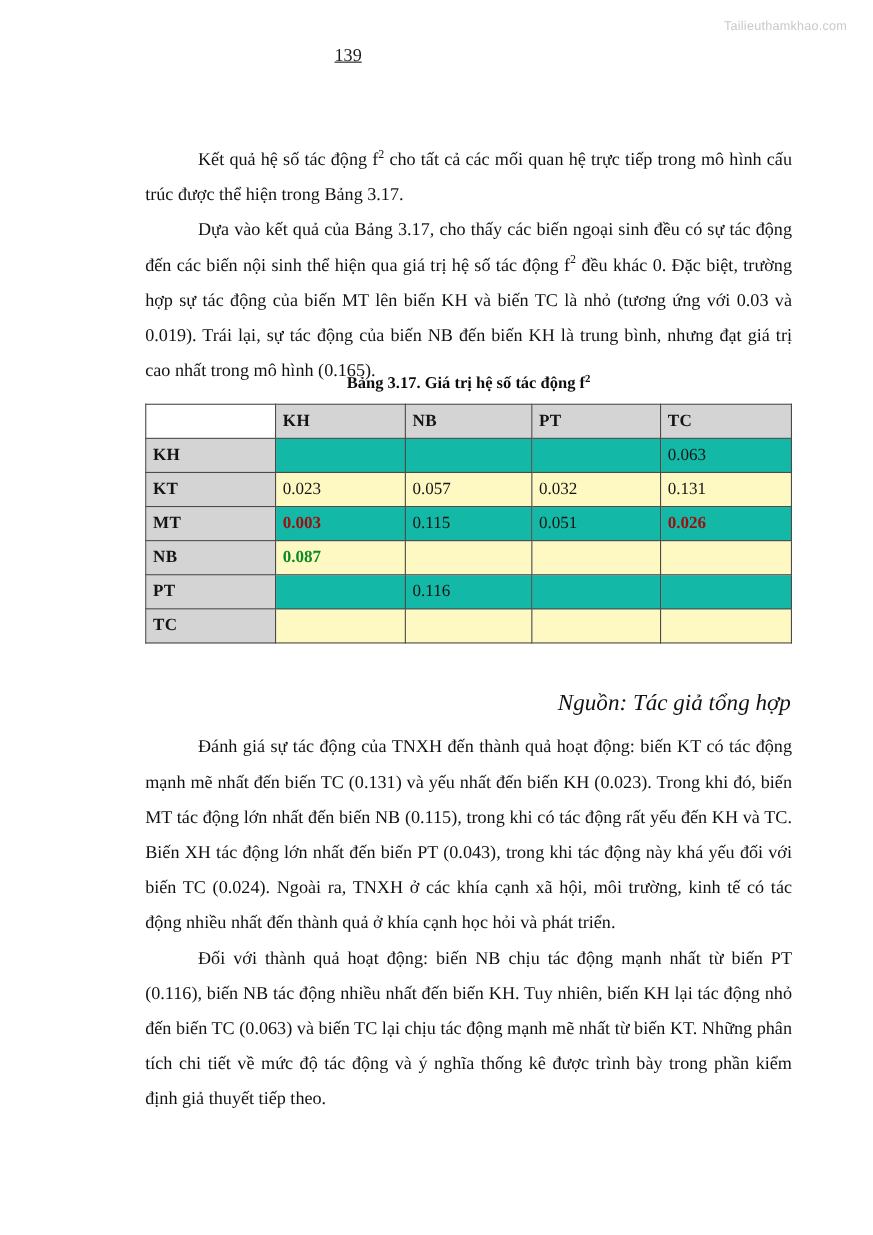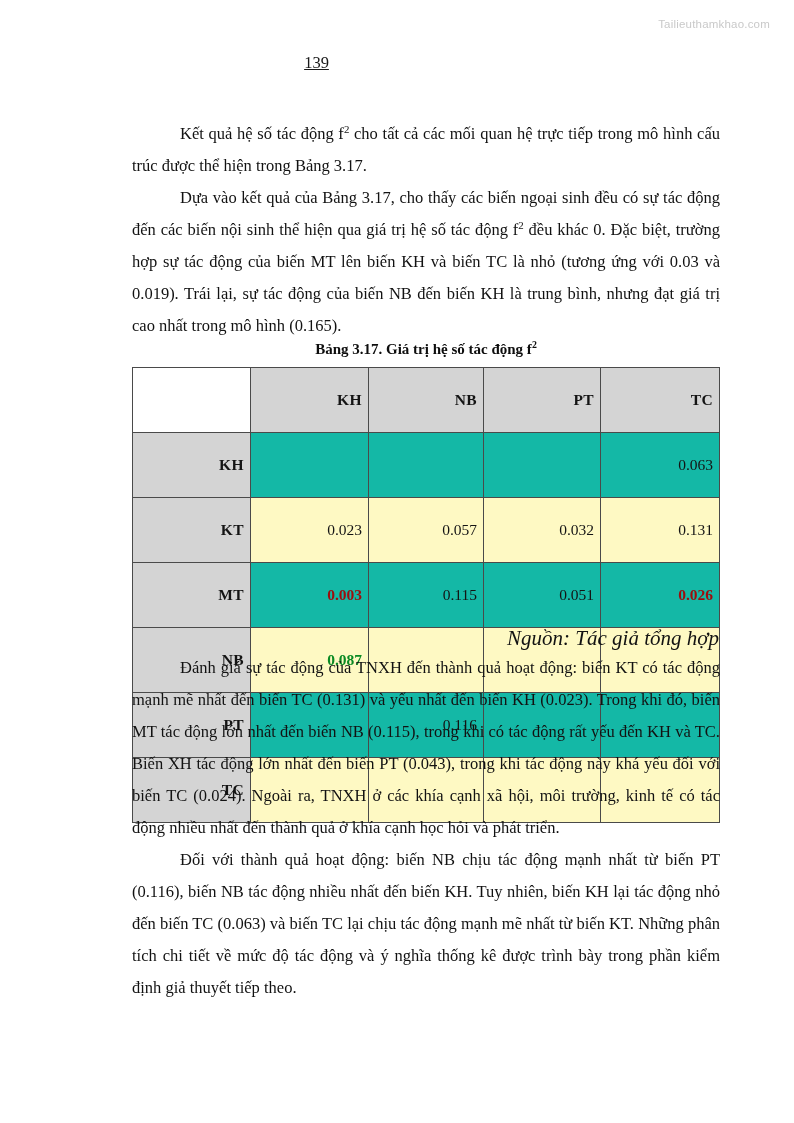--- a/index.html
+++ b/index.html
@@ -26,38 +26,38 @@
     font-size: 11.5px;
     letter-spacing: 0.2px;
     color: #c9c9c9;
     user-select: none;
     margin-top: 12px;
   }
 
   
   .page-number {
     position: absolute;
-    top: 53px;
+    top: 40px;
     left: 0;
     width: 633px;
     text-align: center;
     font-size: 16.5px;
     color: #1a1a1a;
     text-decoration: underline;
   }
 
   
   .content {
     position: absolute;
     left: 132px;
     top: 118px;
     width: 588px;
   }
   p.para {
-    margin: 0 0 0 0;
+    margin: 11px 0 0 0;
     font-size: 16.5px;
     line-height: 32px;
     text-align: justify;
     text-indent: 48px;
     color: #121212;
     hyphens: none;
   }
   p.para + p.para { margin-top: 0; }
 
   sup.sq {
@@ -93,22 +93,22 @@
   }
   table.f2 col.c0 { width: 118px; }
   table.f2 col.c1 { width: 118px; }
   table.f2 col.c2 { width: 115px; }
   table.f2 col.c3 { width: 117px; }
   table.f2 col.c4 { width: 119px; }
 
   table.f2 td, table.f2 th {
     border: 1px solid #4a4a4a;
     height: 30px;
-    padding: 17px 6px;
-    text-align: right;
+    padding: 0 6px;
+    text-align: left;
     vertical-align: middle;
     font-weight: normal;
     color: #141414;
   }
   table.f2 th.corner {
     background: #ffffff;
   }
   table.f2 th.colhead {
     background: #d4d4d4;
     font-weight: bold;

